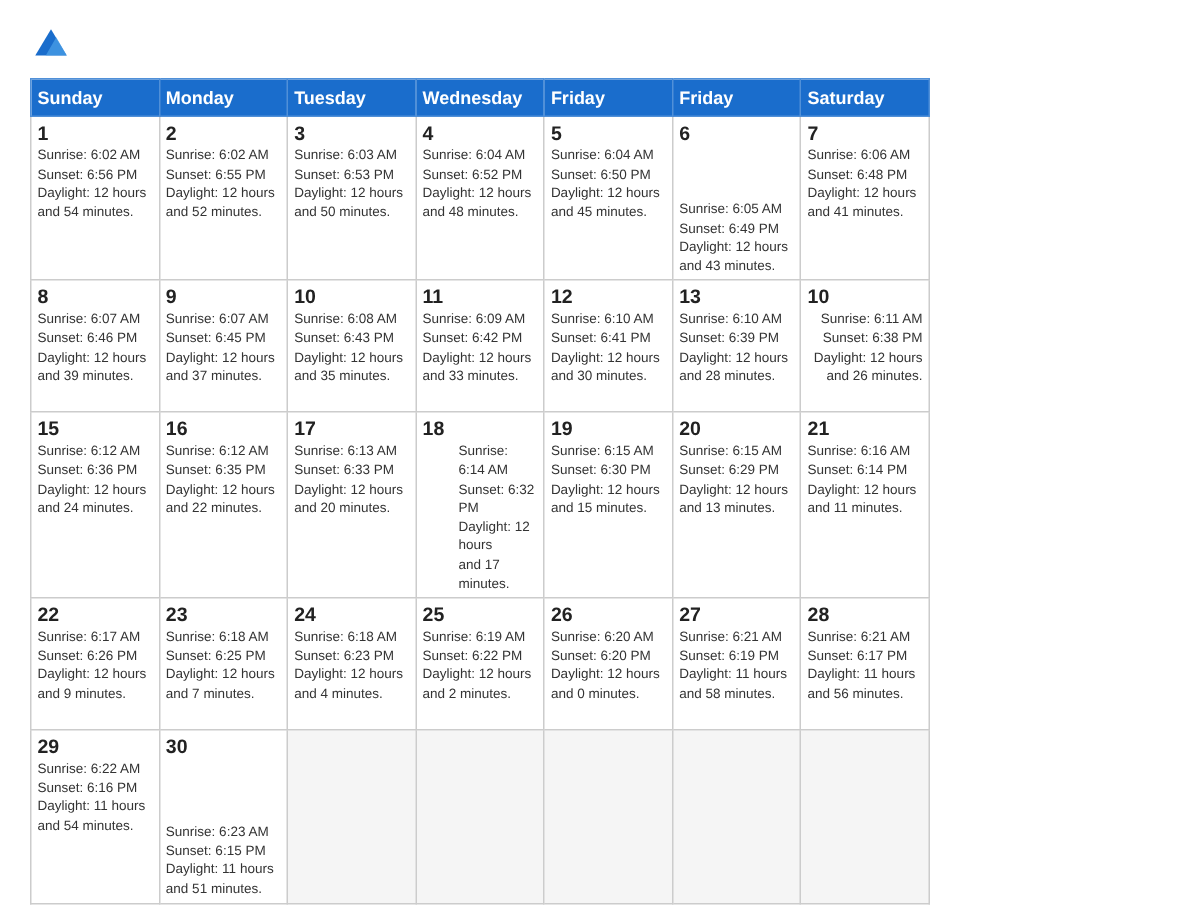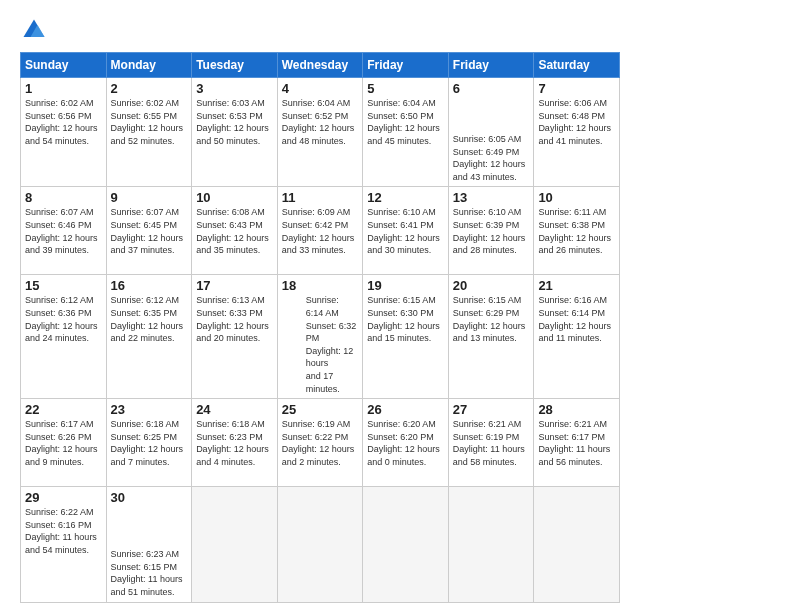--- a/index.html
+++ b/index.html
@@ -229,21 +229,21 @@
           </td>
           <td>
             <span class="day-num">13</span>
             <div class="day-info" style="white-space: pre-line;">Sunrise: 6:10 AM
 Sunset: 6:39 PM
 Daylight: 12 hours
 and 28 minutes.</div>
           </td>
           <td>
             <span class="day-num">10</span>
-            <div class="day-info" style="white-space: pre-line;">Sunrise: 6:11 AM
+            <div class="day-info" style="white-space: pre-line; text-align: right;">Sunrise: 6:11 AM
 Sunset: 6:38 PM
 Daylight: 12 hours
 and 26 minutes.</div>
           </td>
         </tr>
         <tr class="week-row">
           <td>
             <span class="day-num">15</span>
             <div class="day-info" style="white-space: pre-line;">Sunrise: 6:12 AM
 Sunset: 6:36 PM

